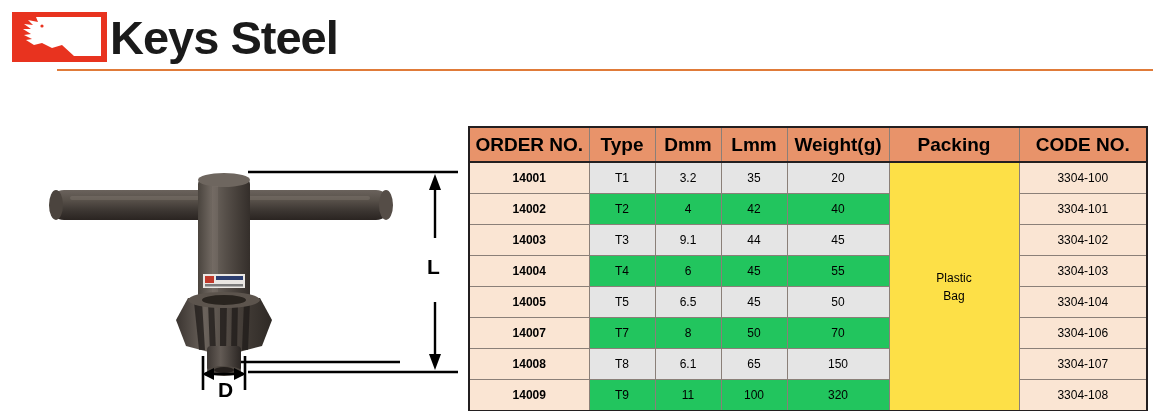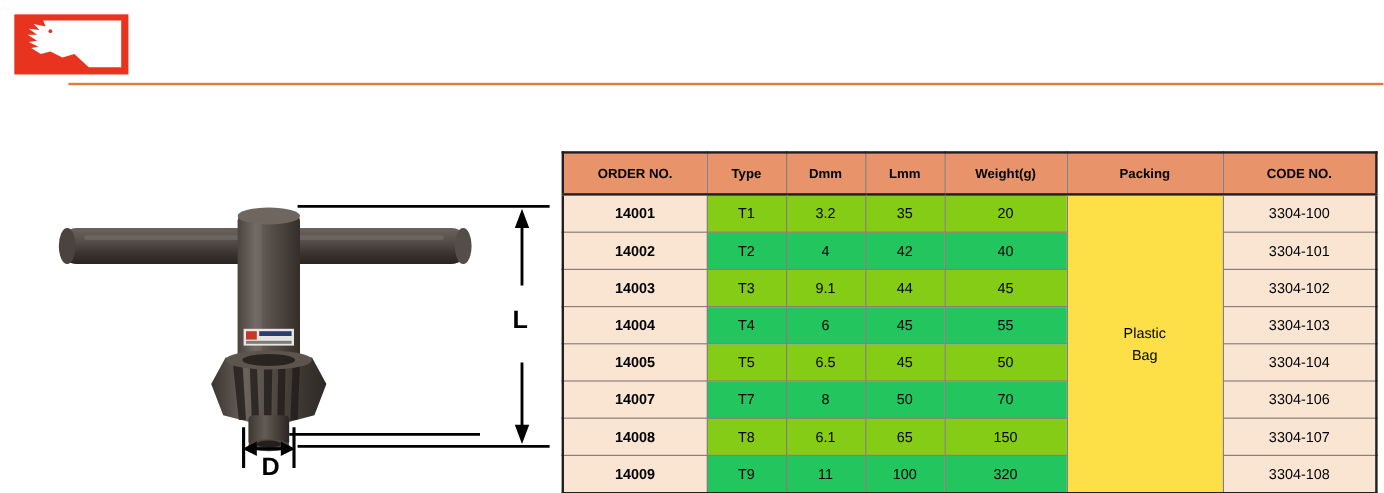--- a/index.html
+++ b/index.html
@@ -82,26 +82,26 @@
     text-align: center;
     vertical-align: middle;
     color: #000;
     font-size: 12px;
     padding: 0;
     height: 30px;
   }
   table.spec thead th {
     background: #E8936A;
     font-weight: bold;
-    font-size: 11px;
+    font-size: 19px;
     height: 33px;
     border-bottom: 2px solid #231f20;
   }
   td.tint  { background: #22c55e; }
-  td.plain { background: #84cc16; }
+  td.plain { background: #e5e5e5; }
   td.order { background: #FAE5D3; font-weight: bold; font-size: 16px; }
   td.code  { background: #FAE5D3; font-size: 15px; margin-top: 32px; }
   td.packing {
     background: #fde047;
     font-size: 15px;
     line-height: 18px;
     border-left: 1px solid #8a7f78;
     border-right: 1px solid #8a7f78;
   }
   col.c-order   { width: 120px; }
@@ -127,20 +127,21 @@
       <path d="M89,5 L89,44 L62,44 L50,33 L40,36 L30,31 L22,33 L14,28
                L20,27 L12,23 L19,22 L11,17 L19,17 L12,12 L21,13 L16,8
                L26,10 L24,5 Z" fill="#ffffff"></path>
       <path d="M24,5 L32,12 L40,10 L36,15 L46,14 L42,19 L53,19 L50,24
                L60,25 L58,30 L68,32 L64,37 L74,40 L89,44 L89,5 Z" fill="#E8331F" opacity="0"></path>
       <circle cx="30" cy="14" r="1.6" fill="#E8331F"></circle>
       <path d="M14,12 L24,10 L20,15 Z" fill="#E8331F" opacity="0.0"></path>
     </svg>
   </div>
 
+  <div id="page-title">Keys Steel</div>
 
   <div id="title-rule"></div>
 </div>
 
 <div id="figure">
   <svg width="460" height="258" viewBox="0 0 460 258" xmlns="http://www.w3.org/2000/svg">
     <defs>
       <linearGradient id="barGrad" x1="0" y1="0" x2="0" y2="1">
         <stop offset="0%" stop-color="#6a625c"></stop>
         <stop offset="35%" stop-color="#575049"></stop>

